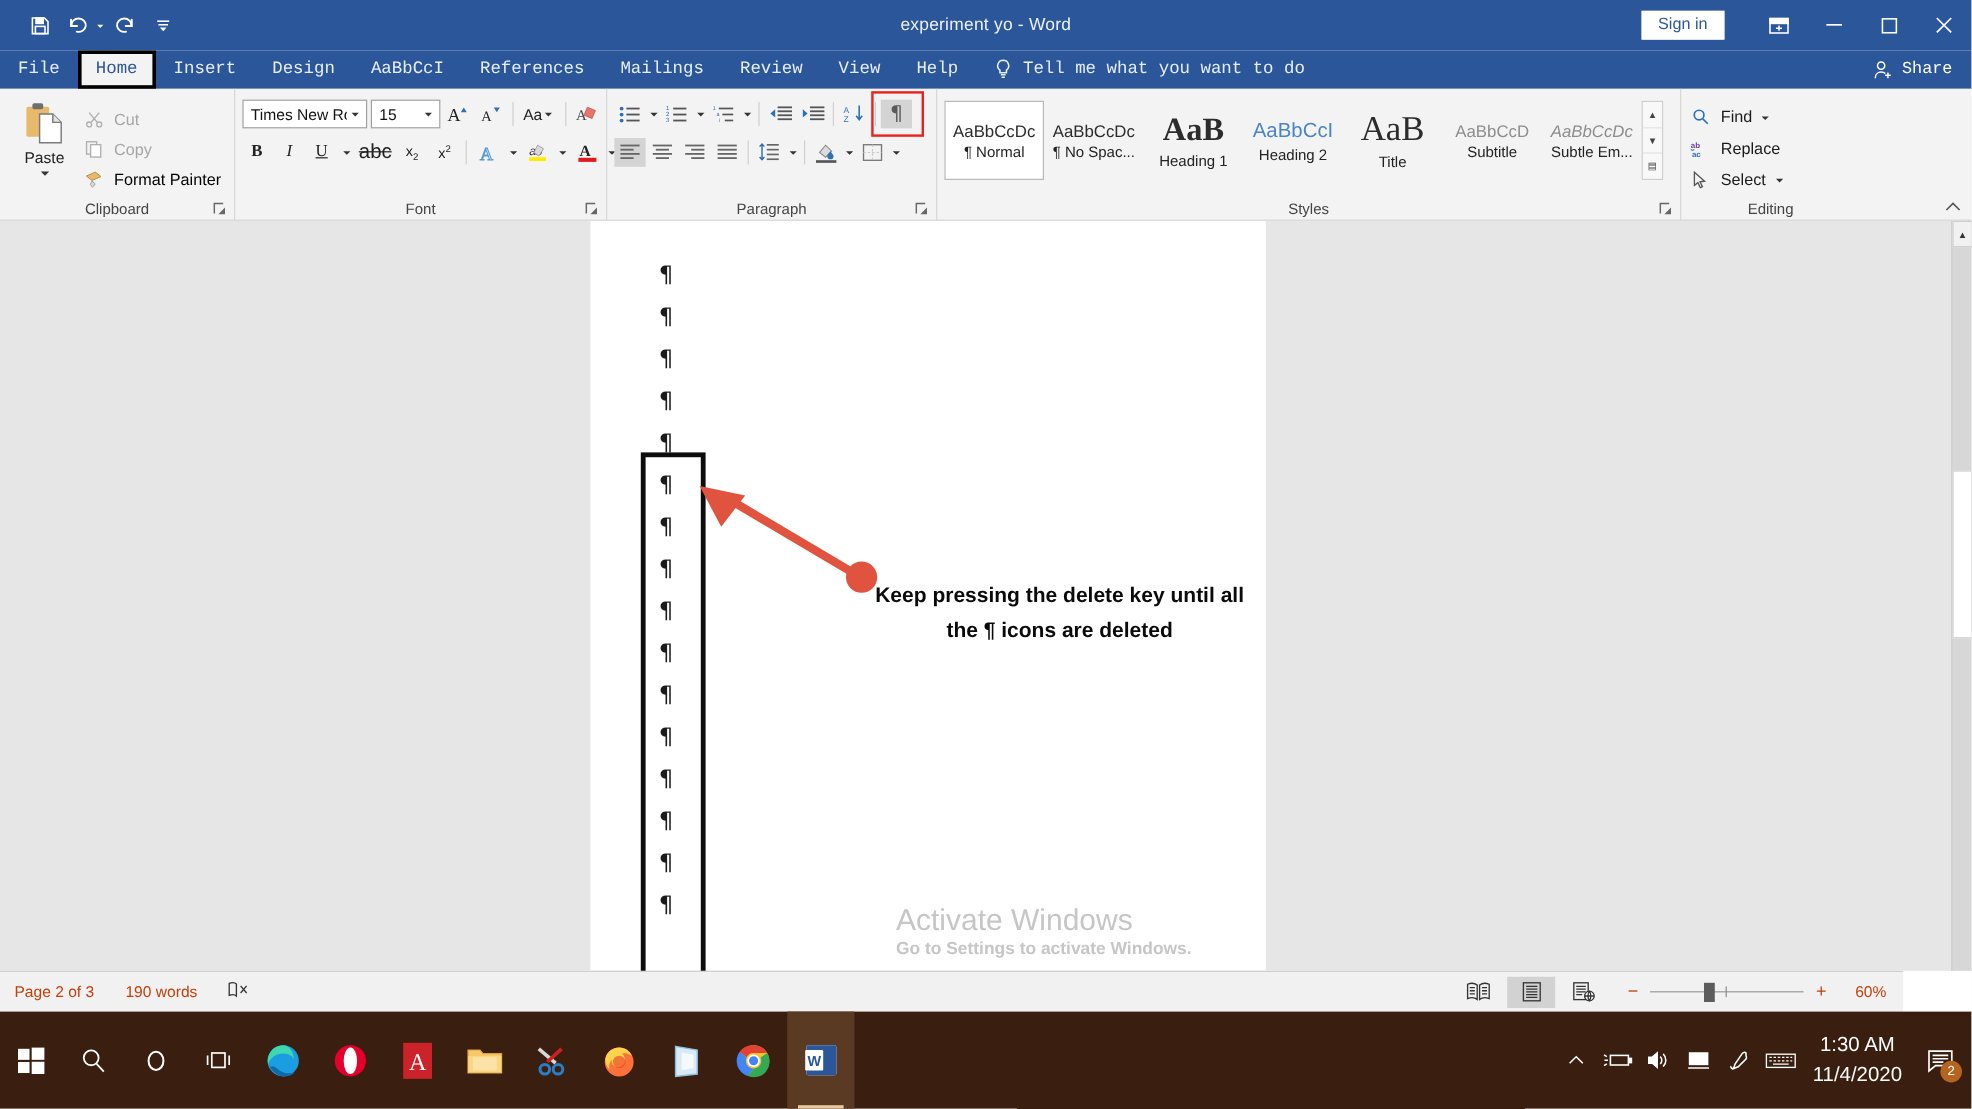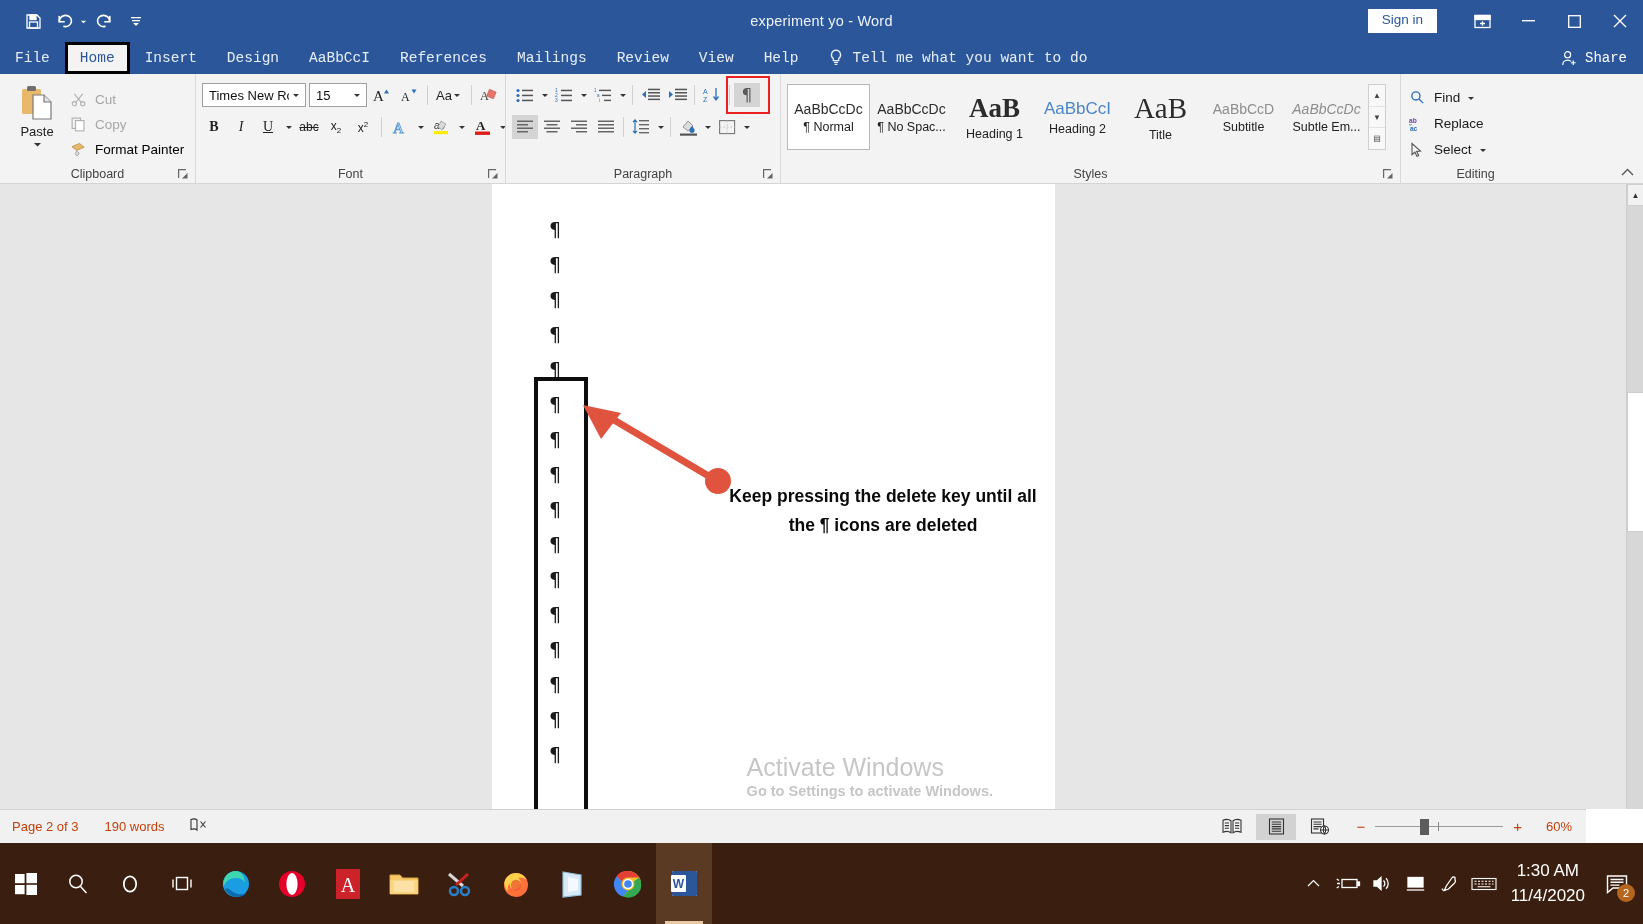--- a/index.html
+++ b/index.html
@@ -462,21 +462,21 @@
             </div>
           <div class="ibtn">
               <span style="font-size:14px;text-decoration:underline;font-family:'Liberation Serif',serif;">U</span>
             </div>
           <div class="split-caret">
             <svg width="8" height="8" viewBox="0 0 8 8">
                 <path d="M1 3l3 3 3-3z" fill="#333"></path>
               </svg>
           </div>
           <div class="ibtn">
-              <span style="font-size:12px;text-decoration:line-through;">abc</span>
+              <span style="font-size:17px;text-decoration:line-through;">abc</span>
             </div>
           <div class="ibtn">
               <span style="font-size:12px;">x<sub style="font-size:8px;">2</sub></span>
             </div>
           <div class="ibtn">
               <span style="font-size:12px;">x<sup style="font-size:8px;">2</sup></span>
             </div>
           <div class="sep-v"></div>
           <div class="ibtn">
             <svg width="16" height="17" viewBox="0 0 16 17">

